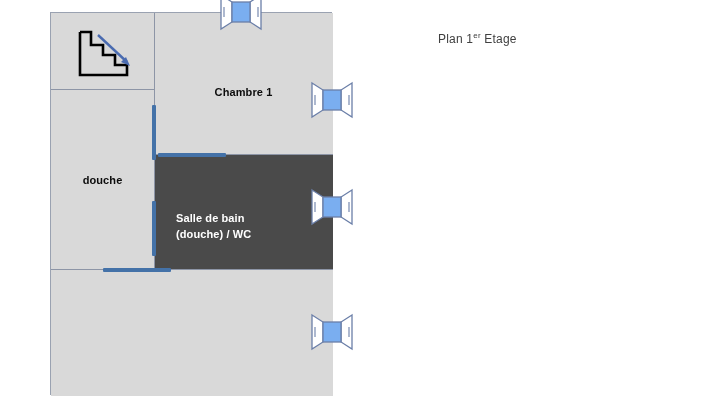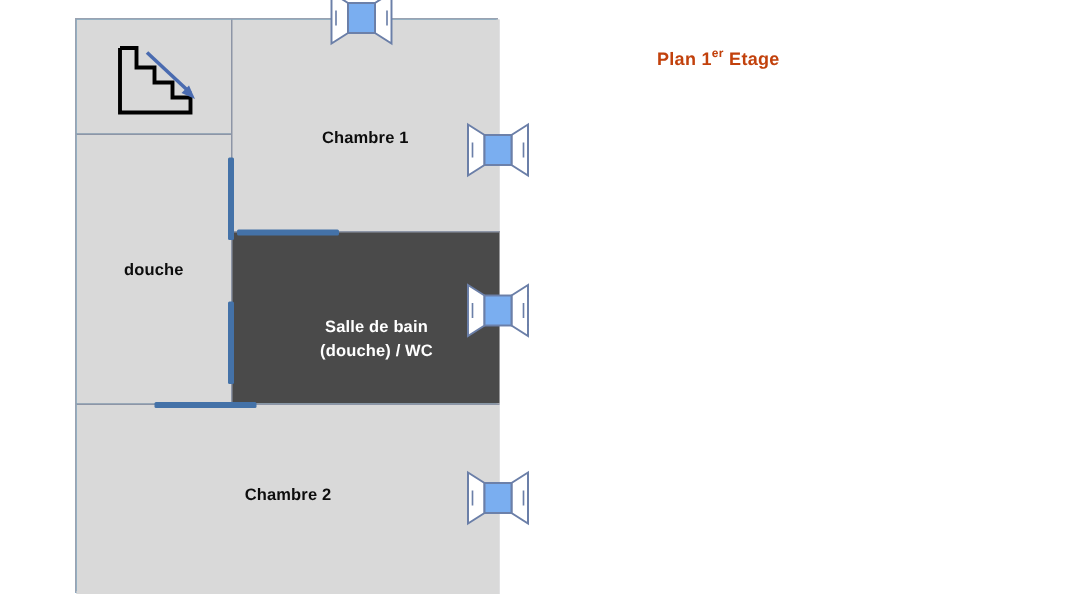--- a/index.html
+++ b/index.html
@@ -23,21 +23,21 @@
 
   
   .plan {
     position: absolute;
     left: 50px;
     top: 12px;
     width: 282px;
     height: 383px;
     box-sizing: border-box;
     border: 1px solid #9aa2b1;
-    background: #0369a1;
+    background: #c2410c;
     box-shadow: 1px 1px 0 rgba(120,128,145,0.35);
   }
 
   
   .room {
     position: absolute;
     box-sizing: border-box;
   }
   .room-light { background: #d9d9d9; }
   .room-dark  { background: #4a4a4a; }
@@ -74,21 +74,21 @@
     letter-spacing: 0.1px;
   }
   #label-chambre1 {
     left: 103px; top: 72px; width: 179px;
   }
   #label-couloir {
     left: 0; top: 160px; width: 103px;
   }
   #label-bath {
     left: 125px; top: 197px; width: 150px;
-    text-align: center;
+    text-align: left;
     font-size: 11px;
     line-height: 16px;
   }
   #label-chambre2 {
     left: 0; top: 310px; width: 282px;
   }
 
   
   .door {
     position: absolute;
@@ -122,22 +122,22 @@
     width: 44px;
     height: 38px;
   }
   .window-sym svg { display: block; }
 
   
   #plan-title {
     position: absolute;
     left: 438px;
     top: 32px;
-    color: #c2410c;
-    font-weight: bold;
+    color: #404040;
+    font-weight: normal;
     font-size: 12px;
     letter-spacing: 0.2px;
     white-space: nowrap;
   }
   #plan-title sup {
     font-size: 8px;
     vertical-align: super;
     line-height: 0;
   }
 </style>
@@ -172,21 +172,20 @@
           <line x1="21" y1="6" x2="50" y2="33" stroke="#4a6bb0" stroke-width="2.4"></line>
           <polygon points="53,37 44,33 49,28" fill="#4a6bb0"></polygon>
         </g>
       </svg>
     </div>
 
     <div id="label-chambre1" class="room-label">Chambre 1</div>
     <div id="label-couloir" class="room-label">douche</div>
     <div id="label-bath" class="room-label" style="color:#ffffff;">Salle de bain
 (douche) / WC</div>
-    <div id="label-chambre2" class="room-label">Chambre 2</div>
   </div>
 
   <div class="window-sym" style="left:219px; top:-7px;">
     <svg width="44" height="38" viewBox="0 0 44 38" xmlns="http://www.w3.org/2000/svg">
       <polygon points="2,2 13,9 13,29 2,36" fill="#ffffff" stroke="#6b7fa8" stroke-width="1.3"></polygon>
       <polygon points="42,2 31,9 31,29 42,36" fill="#ffffff" stroke="#6b7fa8" stroke-width="1.3"></polygon>
       <rect x="13" y="9" width="18" height="20" fill="#7aaef0" stroke="#6b7fa8" stroke-width="1.3"></rect>
       <line x1="5" y1="14" x2="5" y2="24" stroke="#6b7fa8" stroke-width="1.1"></line>
       <line x1="39" y1="14" x2="39" y2="24" stroke="#6b7fa8" stroke-width="1.1"></line>
     </svg>

